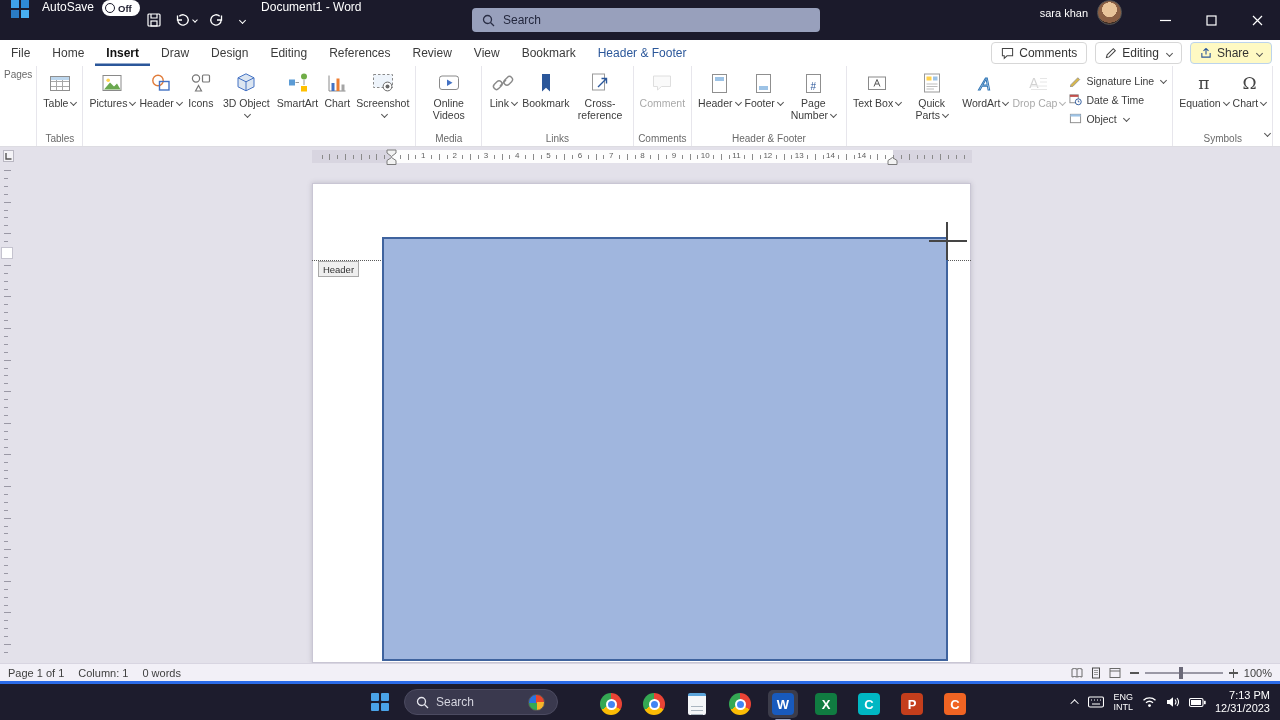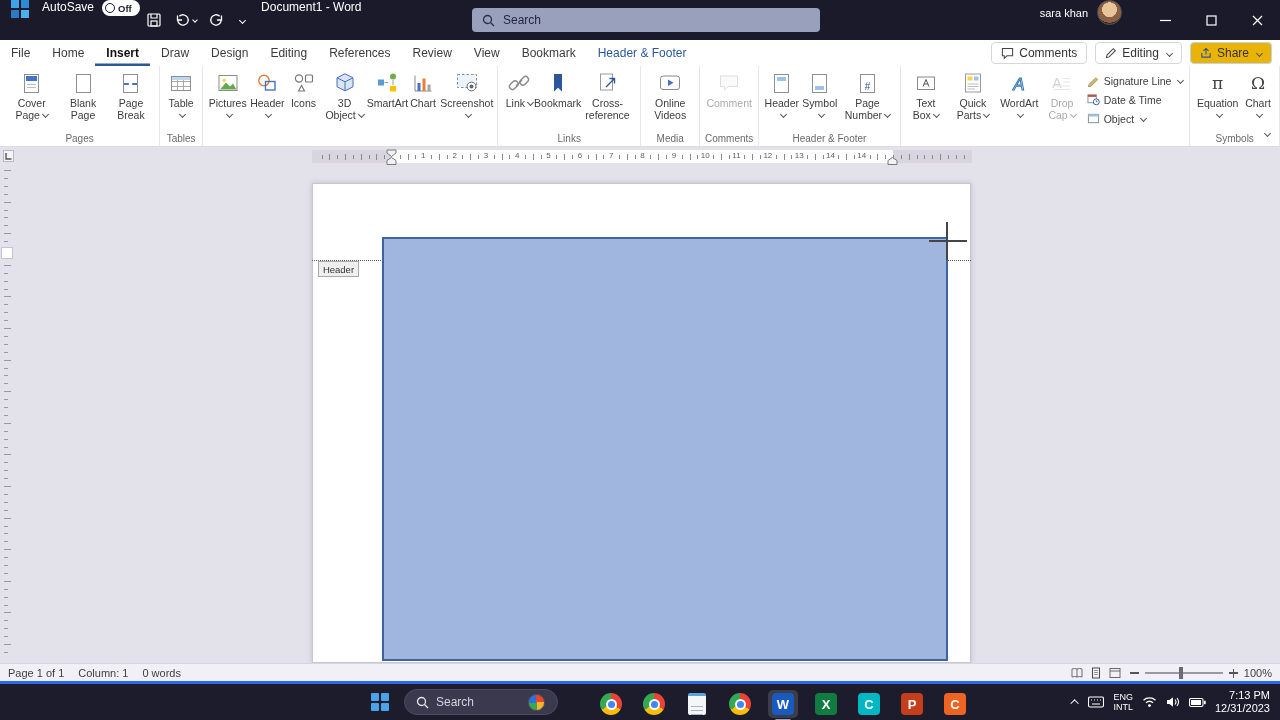--- a/index.html
+++ b/index.html
@@ -36,21 +36,21 @@
   .winbtns{position:absolute;right:0;top:0;display:flex;height:40px;}
   .winbtn{width:46px;height:40px;display:flex;align-items:center;justify-content:center;}
 
   
   .tabrow{position:absolute;left:0;top:40px;width:1280px;height:26px;background:#fff;display:flex;align-items:center;}
   .tab{font-size:12px;color:#3b3b3b;padding:4px 11px;height:26px;display:flex;align-items:center;cursor:default;white-space:nowrap;}
   .tab.active{font-weight:bold;color:#111;box-shadow:inset 0 -2.5px 0 var(--tab_accent);}
   .tab.contextual{color:var(--tab_accent);}
   .tabrow-right{position:absolute;right:8px;top:40px;height:26px;display:flex;align-items:center;gap:8px;}
   .pillbtn{display:flex;align-items:center;gap:5px;font-size:12px;color:#333;border:1px solid #d7d7d7;border-radius:4px;padding:2px 9px;height:22px;background:#fff;}
-  .pillbtn.share{background:#eab308;border-color:#bcd4ec;align-items:center;}
+  .pillbtn.share{background:#fef9c3;border-color:#bcd4ec;align-items:center;}
 
   
   .ribbon{position:absolute;left:0;top:66px;width:1280px;height:81px;background:#fff;border-bottom:1px solid #dddce2;display:flex;}
   .rgroup{display:flex;flex-direction:column;border-right:1px solid #e7e6ec;padding:2px 4px 0 4px;}
   .gbtns{display:flex;align-items:flex-start;flex:1;}
   .glabel{font-size:10px;color:#6a6a6a;text-align:center;padding:1px 0 2px 0;white-space:nowrap;}
   .rbtn{display:flex;flex-direction:column;align-items:center;max-width:57px;min-width:34px;padding:2px 2px;cursor:default;}
   .rbtn .ricon{height:26px;display:flex;align-items:center;justify-content:center;margin-bottom:1px;}
   .rlabel{font-size:10.5px;line-height:12px;color:#3c3c3c;text-align:center;}
   .rbtn.disabled{opacity:.45;}
@@ -242,40 +242,20 @@
           <path d="M6.5 8 V1.5 M6.5 1.5 L3.8 4.2 M6.5 1.5 L9.2 4.2 M2 6.5 V11 H11 V6.5" fill="none" stroke="#2b579a" stroke-width="1.2"></path>
         </svg>
       <span>Share</span>
         <span class="chev"></span>
     </div>
   </div>
 
   <div class="ribbon">
 
     <div class="rgroup">
-      <div class="gbtns">
-        <div class="rbtn">
-          <div class="ricon">
-              <div class="icon-page cover lines"></div>
-            </div>
-          <div class="rlabel"><span>Cover Page</span><span class="chev"></span></div>
-        </div>
-        <div class="rbtn">
-          <div class="ricon">
-              <div class="icon-page"></div>
-            </div>
-          <div class="rlabel"><span>Blank Page</span></div>
-        </div>
-        <div class="rbtn">
-          <div class="ricon">
-              <div class="icon-page break"></div>
-            </div>
-          <div class="rlabel"><span>Page Break</span></div>
-        </div>
-      </div>
       <div class="glabel">Pages</div>
     </div>
 
     <div class="rgroup">
       <div class="gbtns">
         <div class="rbtn">
           <div class="ricon">
               <div class="icon-table"></div>
             </div>
           <div class="rlabel"><span>Table</span><span class="chev"></span></div>
@@ -358,20 +338,35 @@
           <div class="rlabel"><span>Screenshot</span><span class="chev"></span></div>
         </div>
       </div>
     </div>
 
     <div class="rgroup">
       <div class="gbtns">
         <div class="rbtn">
           <div class="ricon">
               <svg class="svgi" viewBox="0 0 24 24">
+                <rect x="2.5" y="5" width="19" height="13.5" rx="2.5" fill="#fff" stroke="#8a8a8a"></rect>
+                <path d="M10 8.5 L15.5 11.75 L10 15 Z" fill="#4472c4"></path>
+              </svg>
+            </div>
+          <div class="rlabel"><span>Online Videos</span></div>
+        </div>
+      </div>
+      <div class="glabel">Media</div>
+    </div>
+
+    <div class="rgroup">
+      <div class="gbtns">
+        <div class="rbtn">
+          <div class="ricon">
+              <svg class="svgi" viewBox="0 0 24 24">
                 <path d="M9 15 L15 9" stroke="#8a8a8a" stroke-width="1.4"></path>
                 <rect x="2" y="11.2" width="9.6" height="6" rx="3" transform="rotate(-45 6.8 14.2)" fill="none" stroke="#8a8a8a" stroke-width="1.4"></rect>
                 <rect x="12.4" y="6.8" width="9.6" height="6" rx="3" transform="rotate(-45 17.2 9.8)" fill="none" stroke="#8a8a8a" stroke-width="1.4"></rect>
               </svg>
             </div>
           <div class="rlabel"><span>Link</span><span class="chev"></span></div>
         </div>
         <div class="rbtn">
           <div class="ricon">
               <svg class="svgi" viewBox="0 0 24 24">
@@ -388,60 +383,45 @@
               </svg>
             </div>
           <div class="rlabel"><span>Cross-reference</span></div>
         </div>
       </div>
       <div class="glabel">Links</div>
     </div>
 
     <div class="rgroup">
       <div class="gbtns">
-        <div class="rbtn">
-          <div class="ricon">
-              <svg class="svgi" viewBox="0 0 24 24">
-                <rect x="2.5" y="5" width="19" height="13.5" rx="2.5" fill="#fff" stroke="#8a8a8a"></rect>
-                <path d="M10 8.5 L15.5 11.75 L10 15 Z" fill="#4472c4"></path>
-              </svg>
-            </div>
-          <div class="rlabel"><span>Online Videos</span></div>
-        </div>
-      </div>
-      <div class="glabel">Media</div>
+        <div class="rbtn disabled">
+          <div class="ricon">
+              <svg class="svgi" viewBox="0 0 24 24">
+                <path d="M3.5 5 H20.5 V15.5 H11.5 L7.5 19 V15.5 H3.5 Z" fill="#f5f5f5" stroke="#b8b8b8"></path>
+              </svg>
+            </div>
+          <div class="rlabel"><span>Comment</span></div>
+        </div>
+      </div>
+      <div class="glabel">Comments</div>
     </div>
 
     <div class="rgroup">
       <div class="gbtns">
-        <div class="rbtn disabled">
-          <div class="ricon">
-              <svg class="svgi" viewBox="0 0 24 24">
-                <path d="M3.5 5 H20.5 V15.5 H11.5 L7.5 19 V15.5 H3.5 Z" fill="#f5f5f5" stroke="#b8b8b8"></path>
-              </svg>
-            </div>
-          <div class="rlabel"><span>Comment</span></div>
-        </div>
-      </div>
-      <div class="glabel">Comments</div>
-    </div>
-
-    <div class="rgroup">
-      <div class="gbtns">
         <div class="rbtn">
           <div class="ricon">
               <div class="icon-page hband"></div>
             </div>
           <div class="rlabel"><span>Header</span><span class="chev"></span></div>
         </div>
         <div class="rbtn">
           <div class="ricon">
               <div class="icon-page fband"></div>
             </div>
-          <div class="rlabel"><span>Symbol</span><span class="chev"></span></div>
+          <div class="rlabel"><span>Footer</span><span class="chev"></span></div>
         </div>
         <div class="rbtn">
           <div class="ricon">
               <div class="icon-page num"></div>
             </div>
           <div class="rlabel"><span>Page Number</span><span class="chev"></span></div>
         </div>
       </div>
       <div class="glabel">Header &amp; Footer</div>
     </div>

